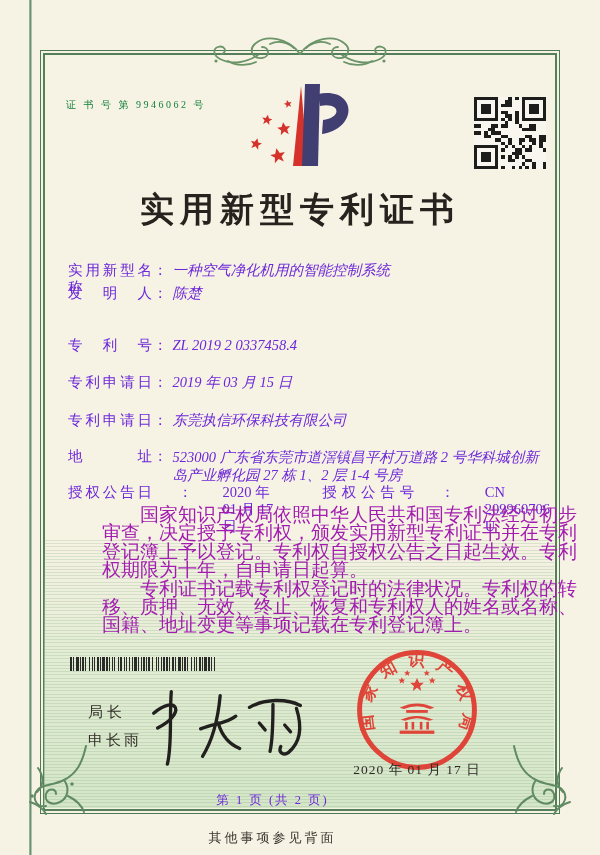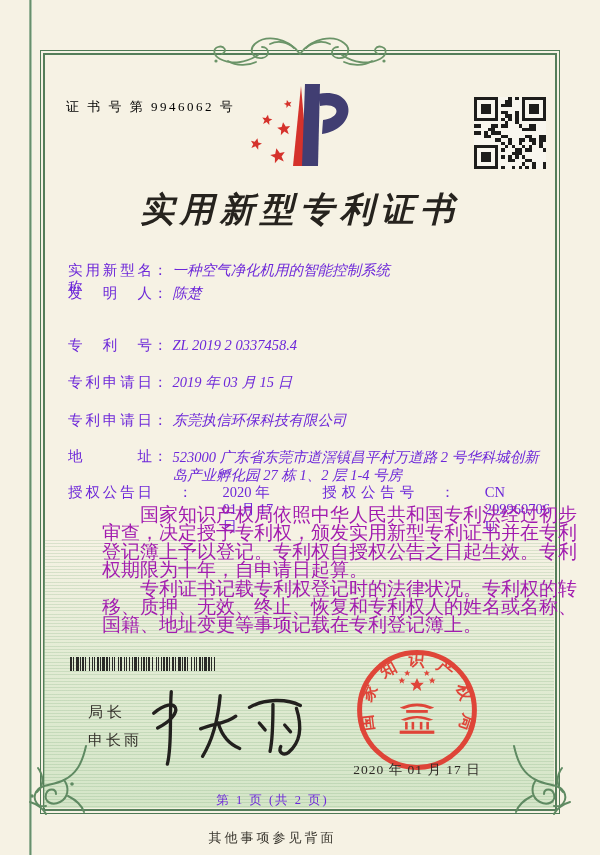--- a/index.html
+++ b/index.html
@@ -11,23 +11,23 @@
      background:linear-gradient(90deg,#b9cdb6,#5d8763 45%,#cfe0cb);}
   
   .cert-border{left:40px;top:50px;width:518px;height:762px;border:1px solid #4e7a55;}
   .cert-border::after{content:"";position:absolute;left:2px;top:2px;right:2px;bottom:2px;
      border:2px solid #557e5a;}
   
   .guilloche{left:44px;top:540px;width:510px;height:268px;
      background:
        repeating-linear-gradient(180deg, rgba(106,158,106,.20) 0 1px, rgba(0,0,0,0) 1px 3.2px),
        linear-gradient(180deg, rgba(214,233,203,0) 0, rgba(211,231,199,.55) 45%, rgba(203,226,192,.78) 100%);}
-  .cert-number{left:66px;top:98px;font-size:13px;letter-spacing:2.5px;color:#000000;}
+  .cert-number{left:66px;top:98px;font-size:10px;letter-spacing:2.5px;color:#15803d;}
   .title{left:0;top:187px;width:600px;text-align:center;font-size:34px;font-weight:bold;
-     letter-spacing:6px;color:#26231e;font-style:italic;}
+     letter-spacing:6px;color:#26231e;}
   .row{left:68px;width:482px;display:flex;font-size:14.5px;line-height:17px;color:#6d28d9;}
   .lbl{flex:none;width:84px;text-align:justify;text-align-last:justify;text-justify:inter-character;}
   .colon{flex:none;margin:0 5px 0 1px;}
   .val{flex:1;font-style:italic;}
   .pair{display:flex;gap:25px;}
   .r1{top:262px}.r2{top:285px}.r3{top:337px}.r4{top:374px}.r5{top:412px}
   .r6{top:448px}.r6 .val{line-height:18px;}
   .r7{top:484px}
   .r7 .pair2{margin-left:36px;}
   .r7 .pair2 .lbl{width:92px;}

